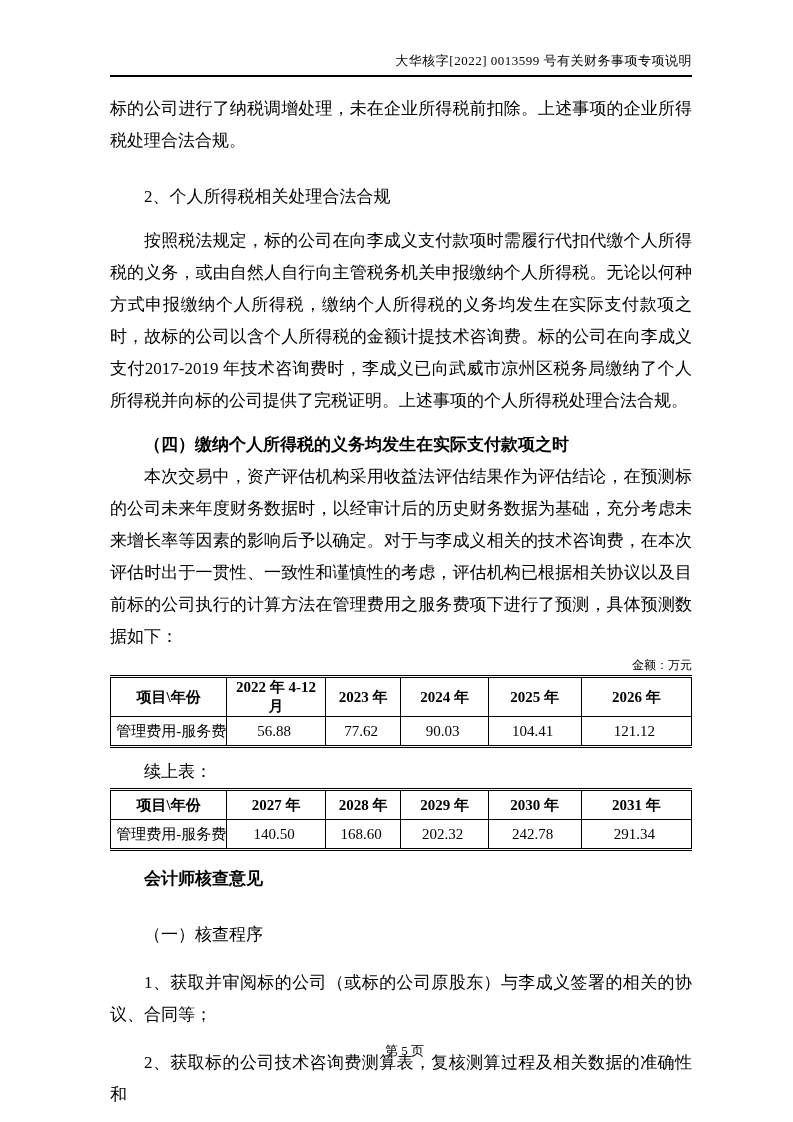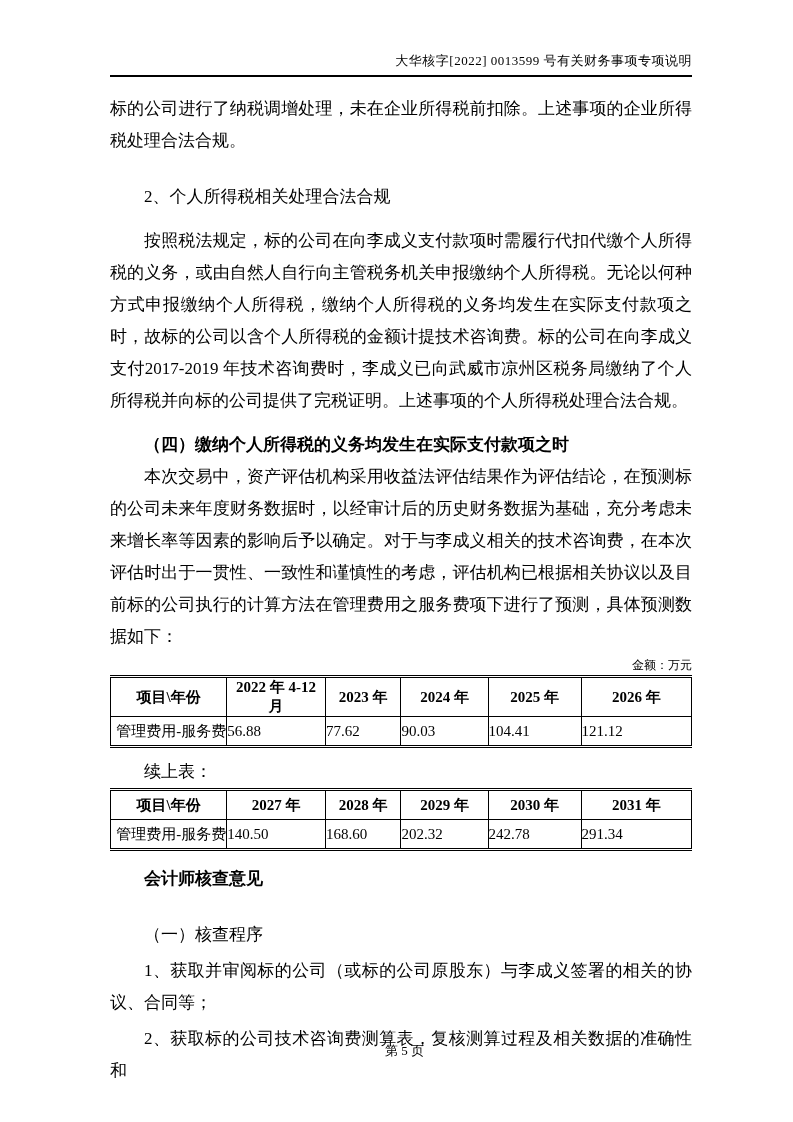--- a/index.html
+++ b/index.html
@@ -30,21 +30,21 @@
   }
   .body-text { margin-top: 16px; }
   p.para {
     font-size: 17px;
     line-height: 32px;
     text-align: justify;
     text-justify: inter-ideograph;
   }
   p.indent { text-indent: 2em; }
   p.h-bold { font-weight: bold; }
-  .mt2 { margin-top: 4px; }
+  .mt2 { margin-top: 16px; }
   .mt4 { margin-top: 12px; }
   .mt6 { margin-top: 24px; }
   .mt8 { margin-top: 8px; }
   .mt12 { margin-top: 12px; }
   .unit-note {
     text-align: right;
     font-size: 12px;
     line-height: 20px;
     margin-top: 2px;
   }
@@ -63,21 +63,21 @@
   }
   table.fin th {
     font-weight: bold;
     text-align: center;
     padding: 0 2px;
   }
   table.fin td.item {
     text-align: right;
   }
   table.fin td.num {
-    text-align: left;
+    text-align: center;
     padding-right: 4px;
     font-family: "Liberation Serif", "DejaVu Serif", serif;
   }
   .doc-footer {
     position: absolute;
     left: 16px;
     right: 0;
     bottom: 62px;
     text-align: center;
     font-size: 13px;

